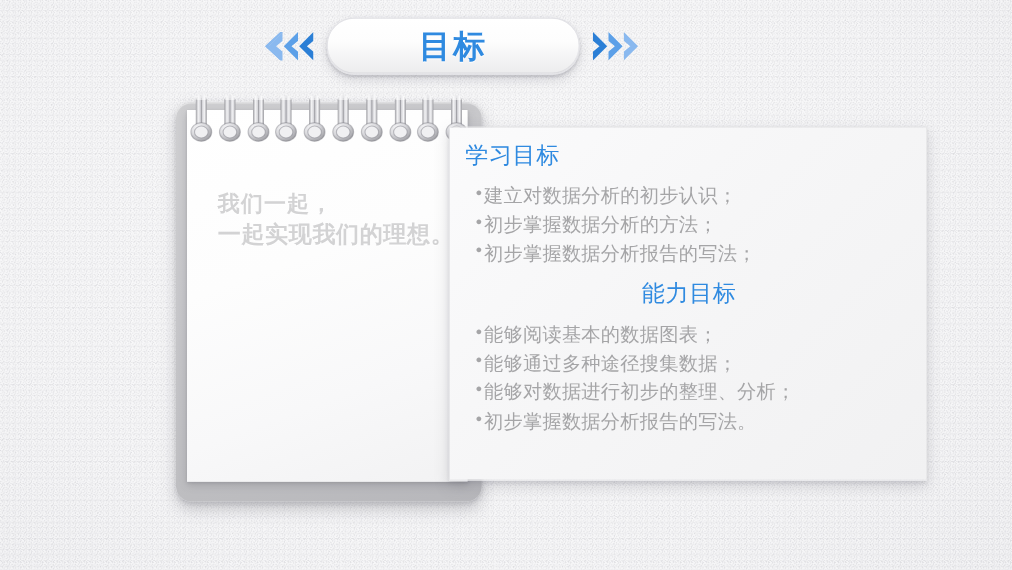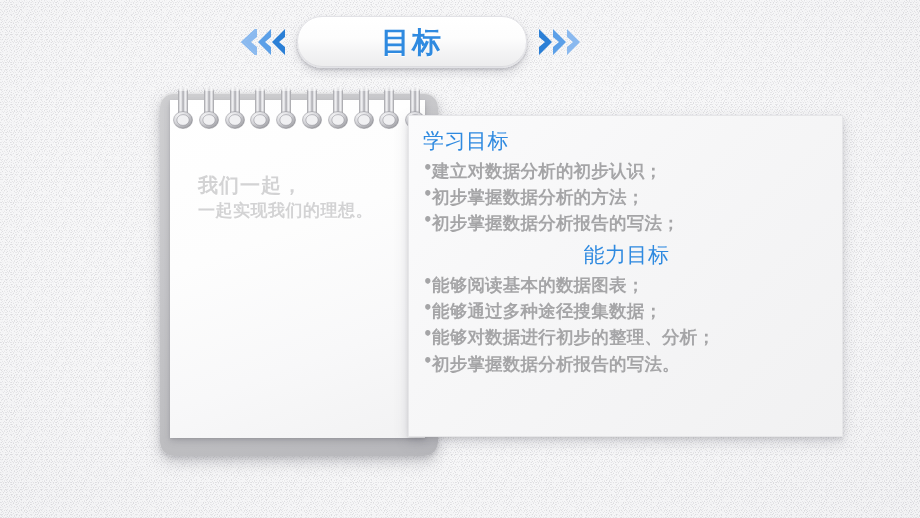--- a/index.html
+++ b/index.html
@@ -136,21 +136,21 @@
     left: 28px;
     top: 72px;
     width: 210px;
     color: #d3d3d4;
     font-weight: bold;
     text-shadow: 0 1px 0 rgba(255,255,255,.9);
     user-select: none;
   }
   .wm-line { line-height: 1.34; white-space: nowrap; }
   .wm-big   { font-size: 20px; letter-spacing: 1px; }
-  .wm-small { font-size: 17px; letter-spacing: 0.5px; }
+  .wm-small { font-size: 21px; letter-spacing: 0.5px; }
 
   
   #content-panel {
     position: absolute;
     left: 408px;
     top: 115px;
     width: 435px;
     height: 322px;
     background: linear-gradient(135deg, #fbfbfc 0%, #f6f6f7 45%, #f1f1f2 100%);
     border: 1px solid #e6e6e8;
@@ -162,21 +162,21 @@
   }
 
   .sec-heading {
     color: #2f8ae0;
     font-size: 21px;
     font-weight: normal;
     line-height: 1.5;
     letter-spacing: .5px;
     white-space: nowrap;
   }
-  .bullets { margin: 0; padding: 0; list-style: none; font-weight: bold; }
+  .bullets { margin: 8px; padding: 0; list-style: none; }
   .bullet {
     color: #a5a5a7;
     font-size: 17.5px;
     line-height: 1.50;
     letter-spacing: .2px;
     white-space: nowrap;
     padding-left: 9px;
     position: relative;
   }
   .bullet::before {

